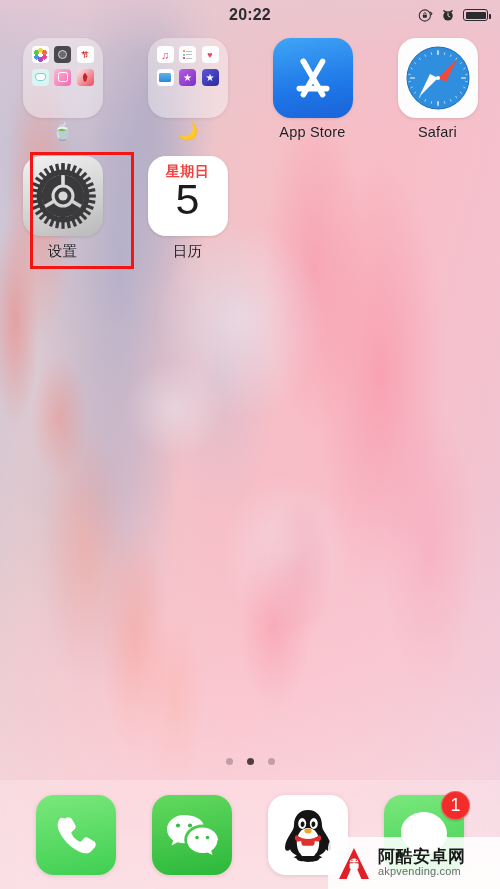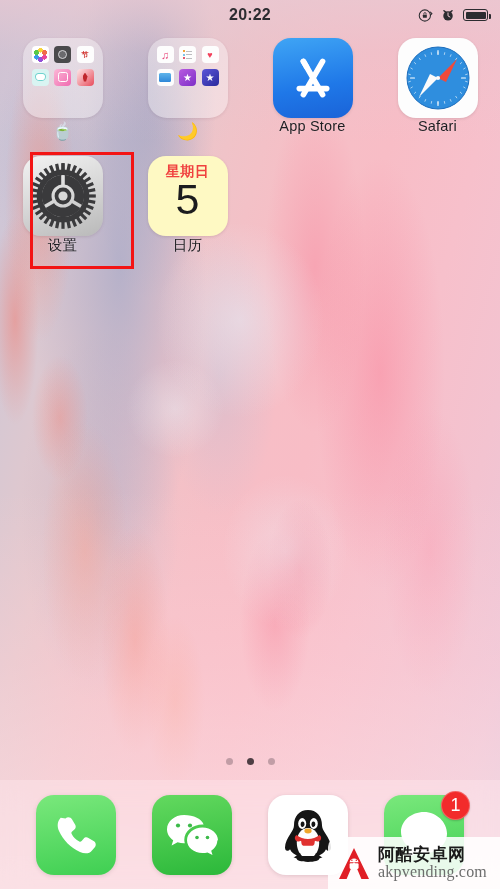--- a/index.html
+++ b/index.html
@@ -91,21 +91,21 @@
   .battery i { display:block; height:100%; width:100%; background:#2c2c30; border-radius:1px; }
 
   
   #app-grid {
     position:absolute; top:38px; left:0; width:500px; z-index:20;
     display:grid; grid-template-columns:repeat(4,1fr); row-gap:16px;
   }
   .app-cell { display:flex; flex-direction:column; align-items:center; position:relative; }
   .icon-box { width:80px; height:80px; border-radius:18px; position:relative;
               overflow:hidden; box-shadow:0 1px 3px rgba(90,60,70,0.16); }
-  .app-label { font-size:14.5px; color:#1e1e22;
+  .app-label { margin-top:6px; font-size:14.5px; color:#1e1e22;
                text-shadow:0 0 2px rgba(255,255,255,0.35); letter-spacing:0.2px; }
   .folder-label { margin-top:5px; font-size:17px; line-height:1; }
 
   
   .folder {
     width:80px; height:80px; border-radius:19px;
     background:rgba(255,255,255,0.38);
     box-shadow:0 1px 3px rgba(90,60,70,0.12);
     display:grid; grid-template-columns:repeat(3,1fr); grid-template-rows:repeat(3,1fr);
     gap:3.5px; padding:8px 8px; align-content:start; justify-items:center;
@@ -160,21 +160,21 @@
   .appstore svg { position:absolute; inset:0; width:100%; height:100%; }
 
   
   .safari { background:#fdfdfd; display:flex; align-items:center; justify-content:center; }
 
   
   .settings { background:linear-gradient(160deg,#f2f2f2 0%,#dadada 45%,#b9b9b9 100%);
               display:flex; align-items:center; justify-content:center; }
 
   
-  .calendar { background:#fef9c3; display:flex; flex-direction:column;
+  .calendar { background:#ffffff; display:flex; flex-direction:column;
               align-items:center; justify-content:flex-start; padding-top:7px; }
   .cal-dow { color:#f0413f; font-size:14px; font-weight:600; letter-spacing:0.5px; }
   .cal-day { color:#1c1c1e; font-size:43px; font-weight:300; line-height:0.95;
              margin-top:-2px; font-family:"Liberation Sans",sans-serif; }
 
   
   #settings-highlight {
     position:absolute; left:30px; top:152px; width:104px; height:117px;
     border:3px solid #f31414; z-index:35; pointer-events:none;
   }
@@ -214,22 +214,22 @@
     position:absolute; right:0; bottom:0; width:172px; height:52px;
     background:rgba(255,255,255,0.88);
     border-top-left-radius:10px;
     display:flex; align-items:center; gap:6px; padding:0 6px 0 8px; z-index:50;
   }
   .wm-a {
     width:36px; height:36px; position:relative; flex:0 0 auto;
   }
   .wm-text { display:flex; flex-direction:column; line-height:1.05; }
   .wm-cn { font-size:17px; font-weight:700; color:#1a1a1a; letter-spacing:0.5px; }
-  .wm-en { font-size:16px; color:#6d6d6d; letter-spacing:0.2px;
-           font-family:Liberation Serif, serif; }
+  .wm-en { font-size:11px; color:#6d6d6d; letter-spacing:0.2px;
+           font-family:Liberation Sans, sans-serif; }
 </style>
 </head>
 <body>
 
 <div id="wallpaper">
   <div class="wp-layer wp-base"></div>
   <div class="wp-layer wp-blue"></div>
   <div class="wp-layer wp-coral"></div>
   <div class="wp-layer wp-pink"></div>
   <div class="wp-layer wp-mist"></div>

